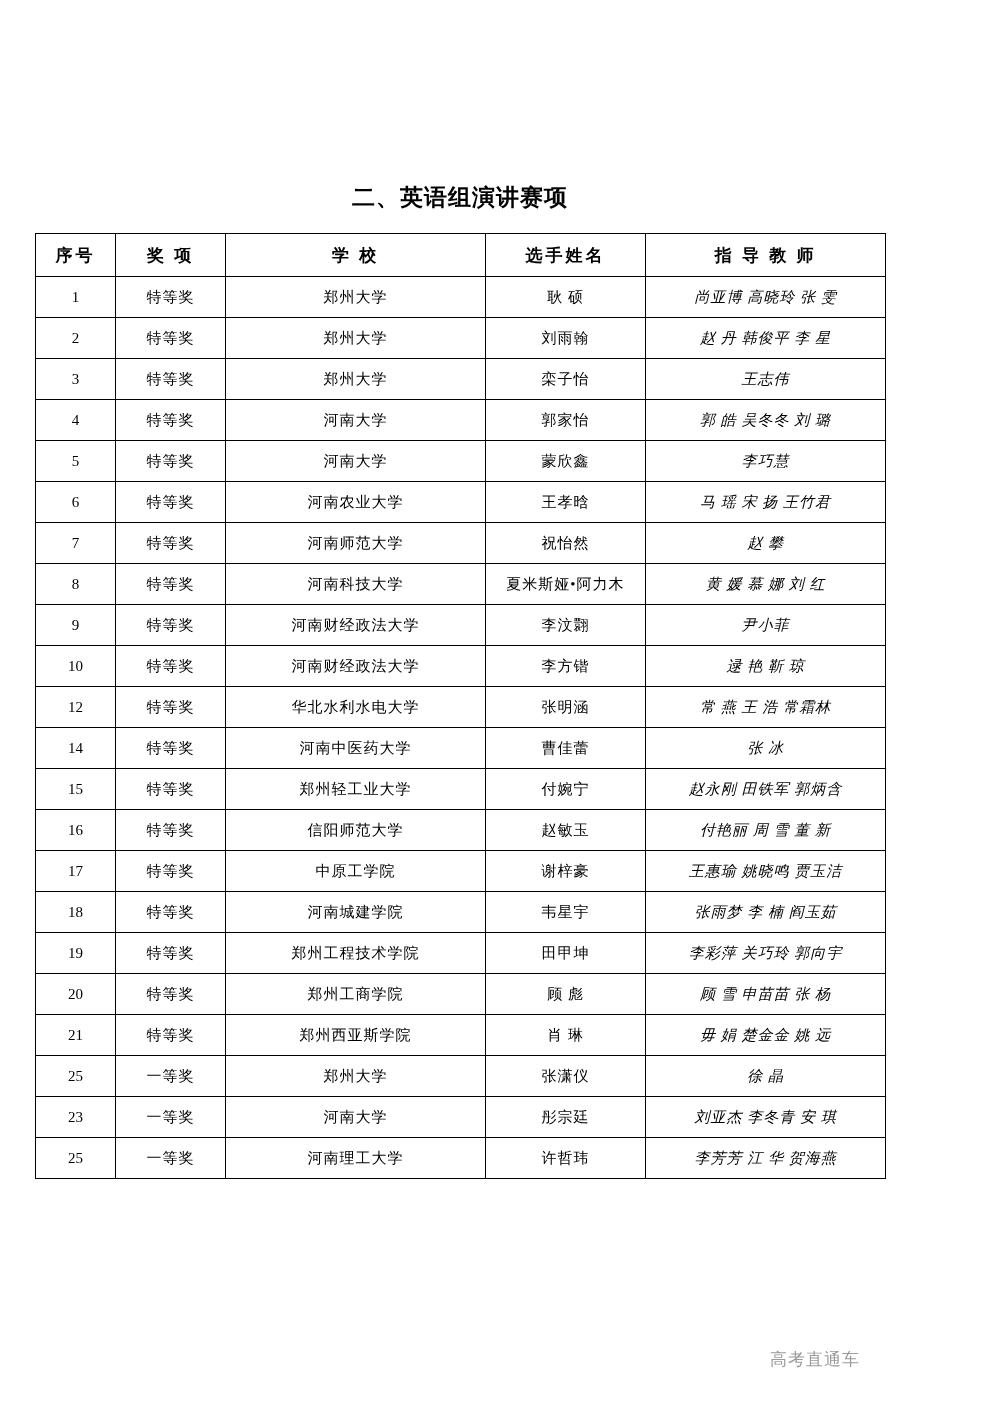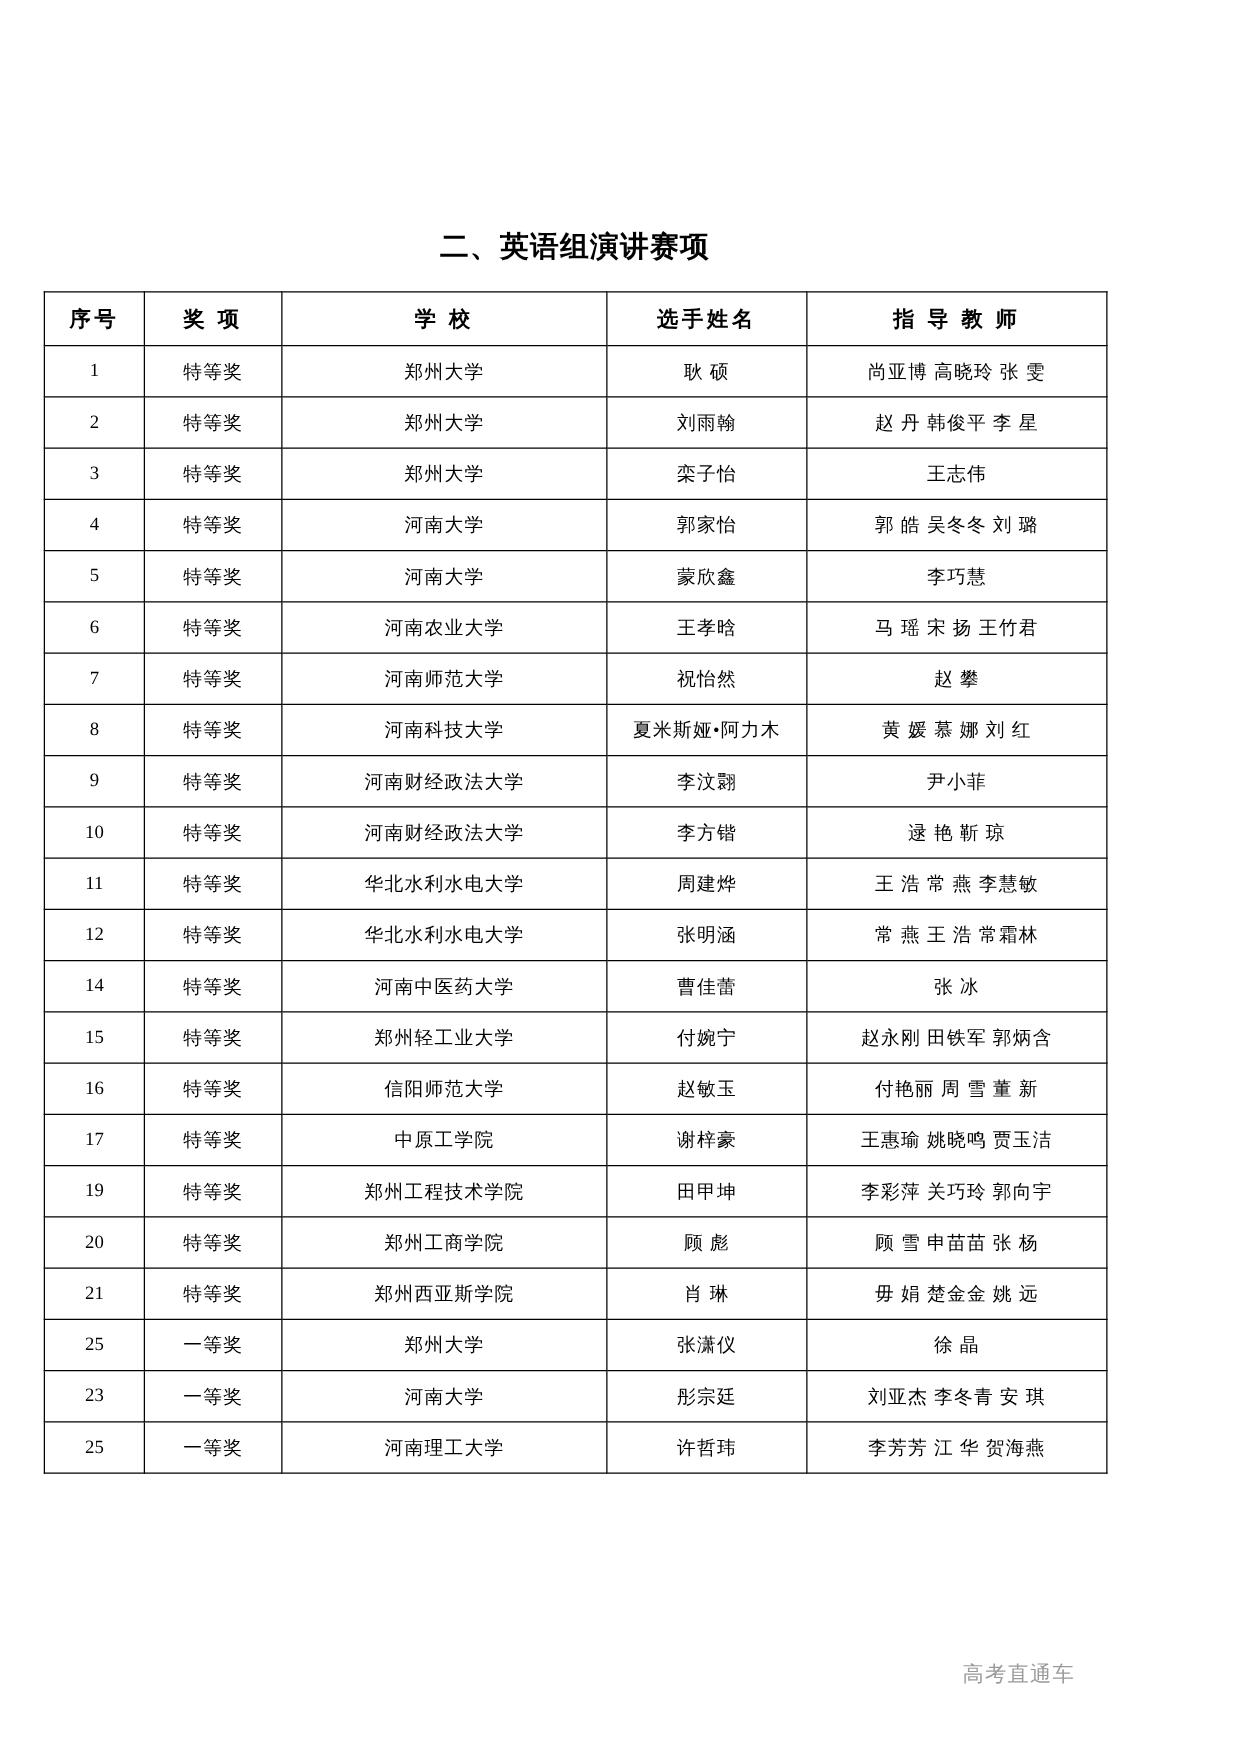--- a/index.html
+++ b/index.html
@@ -62,26 +62,26 @@
   col.c-no { width: 80px; }
   col.c-award { width: 110px; }
   col.c-school { width: 260px; }
   col.c-name { width: 160px; }
   col.c-teacher { width: 240px; }
 
   td.cell-no { font-size: 14px; }
   td.cell-award { font-size: 14px; letter-spacing: 1px; }
   td.cell-school { font-size: 15px; letter-spacing: 1px; }
   td.cell-name { font-size: 15px; letter-spacing: 1px; }
-  td.cell-teacher { font-size: 15px; letter-spacing: 1px; }
+  td.cell-teacher { font-size: 15px; letter-spacing: 1px; font-style: italic; }
 
   .watermark {
     position: absolute;
     right: 60px;
-    bottom: 52px;
+    bottom: 32px;
     font-size: 17px;
     color: #9a9a9a;
     letter-spacing: 1px;
     font-family: Liberation Sans, sans-serif;
   }
 </style>
 </head>
 <body>
 
 <div class="page">
@@ -171,27 +171,20 @@
             <td class="cell-teacher">尹小菲</td>
           </tr>
           <tr>
             <td class="cell-no">10</td>
             <td class="cell-award">特等奖</td>
             <td class="cell-school">河南财经政法大学</td>
             <td class="cell-name">李方锴</td>
             <td class="cell-teacher">逯  艳 靳  琼</td>
           </tr>
           <tr>
-            <td class="cell-no">11</td>
-            <td class="cell-award">特等奖</td>
-            <td class="cell-school">华北水利水电大学</td>
-            <td class="cell-name">周建烨</td>
-            <td class="cell-teacher">王  浩 常  燕 李慧敏</td>
-          </tr>
-          <tr>
             <td class="cell-no">12</td>
             <td class="cell-award">特等奖</td>
             <td class="cell-school">华北水利水电大学</td>
             <td class="cell-name">张明涵</td>
             <td class="cell-teacher">常  燕 王  浩 常霜林</td>
           </tr>
           <tr>
             <td class="cell-no">14</td>
             <td class="cell-award">特等奖</td>
             <td class="cell-school">河南中医药大学</td>
@@ -211,20 +204,27 @@
             <td class="cell-school">信阳师范大学</td>
             <td class="cell-name">赵敏玉</td>
             <td class="cell-teacher">付艳丽 周  雪 董  新</td>
           </tr>
           <tr>
             <td class="cell-no">17</td>
             <td class="cell-award">特等奖</td>
             <td class="cell-school">中原工学院</td>
             <td class="cell-name">谢梓豪</td>
             <td class="cell-teacher">王惠瑜 姚晓鸣 贾玉洁</td>
+          </tr>
+          <tr>
+            <td class="cell-no">18</td>
+            <td class="cell-award">特等奖</td>
+            <td class="cell-school">河南城建学院</td>
+            <td class="cell-name">韦星宇</td>
+            <td class="cell-teacher">张雨梦 李  楠 阎玉茹</td>
           </tr>
           <tr>
             <td class="cell-no">19</td>
             <td class="cell-award">特等奖</td>
             <td class="cell-school">郑州工程技术学院</td>
             <td class="cell-name">田甲坤</td>
             <td class="cell-teacher">李彩萍 关巧玲 郭向宇</td>
           </tr>
           <tr>
             <td class="cell-no">20</td>

